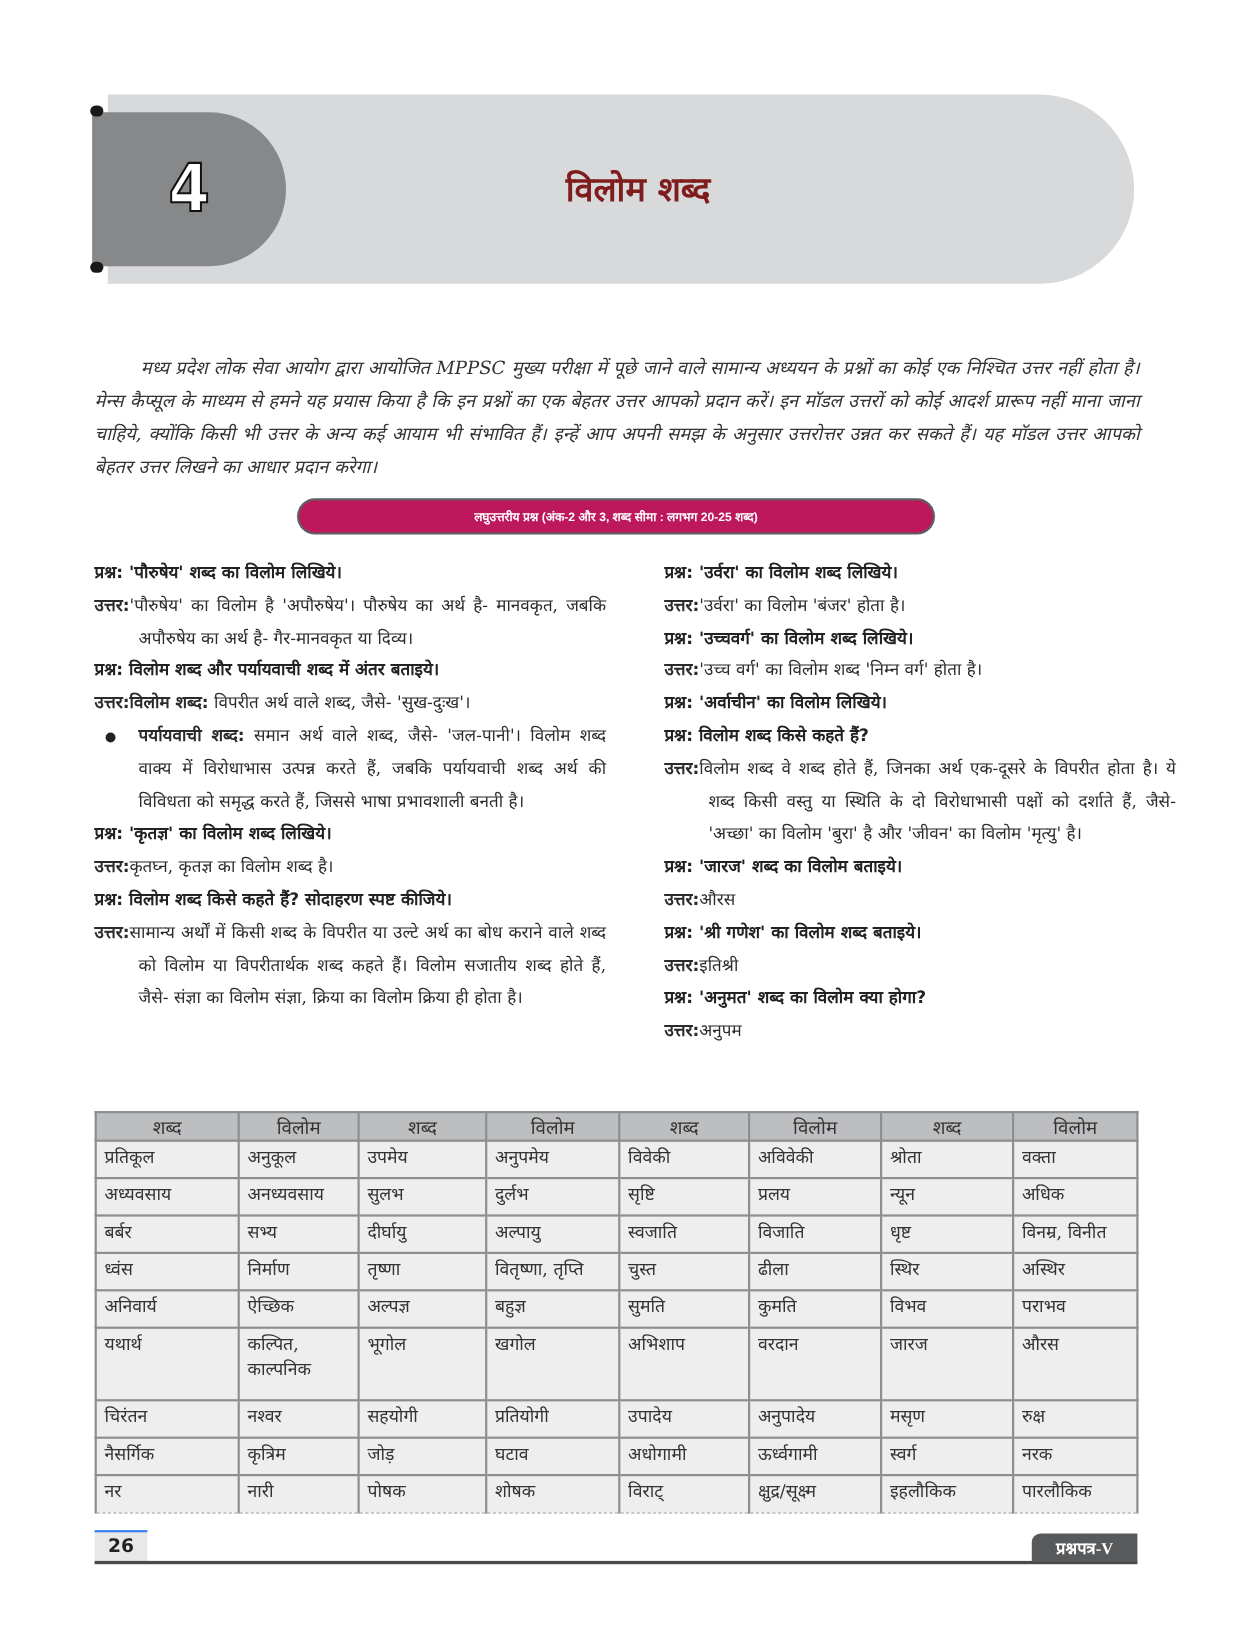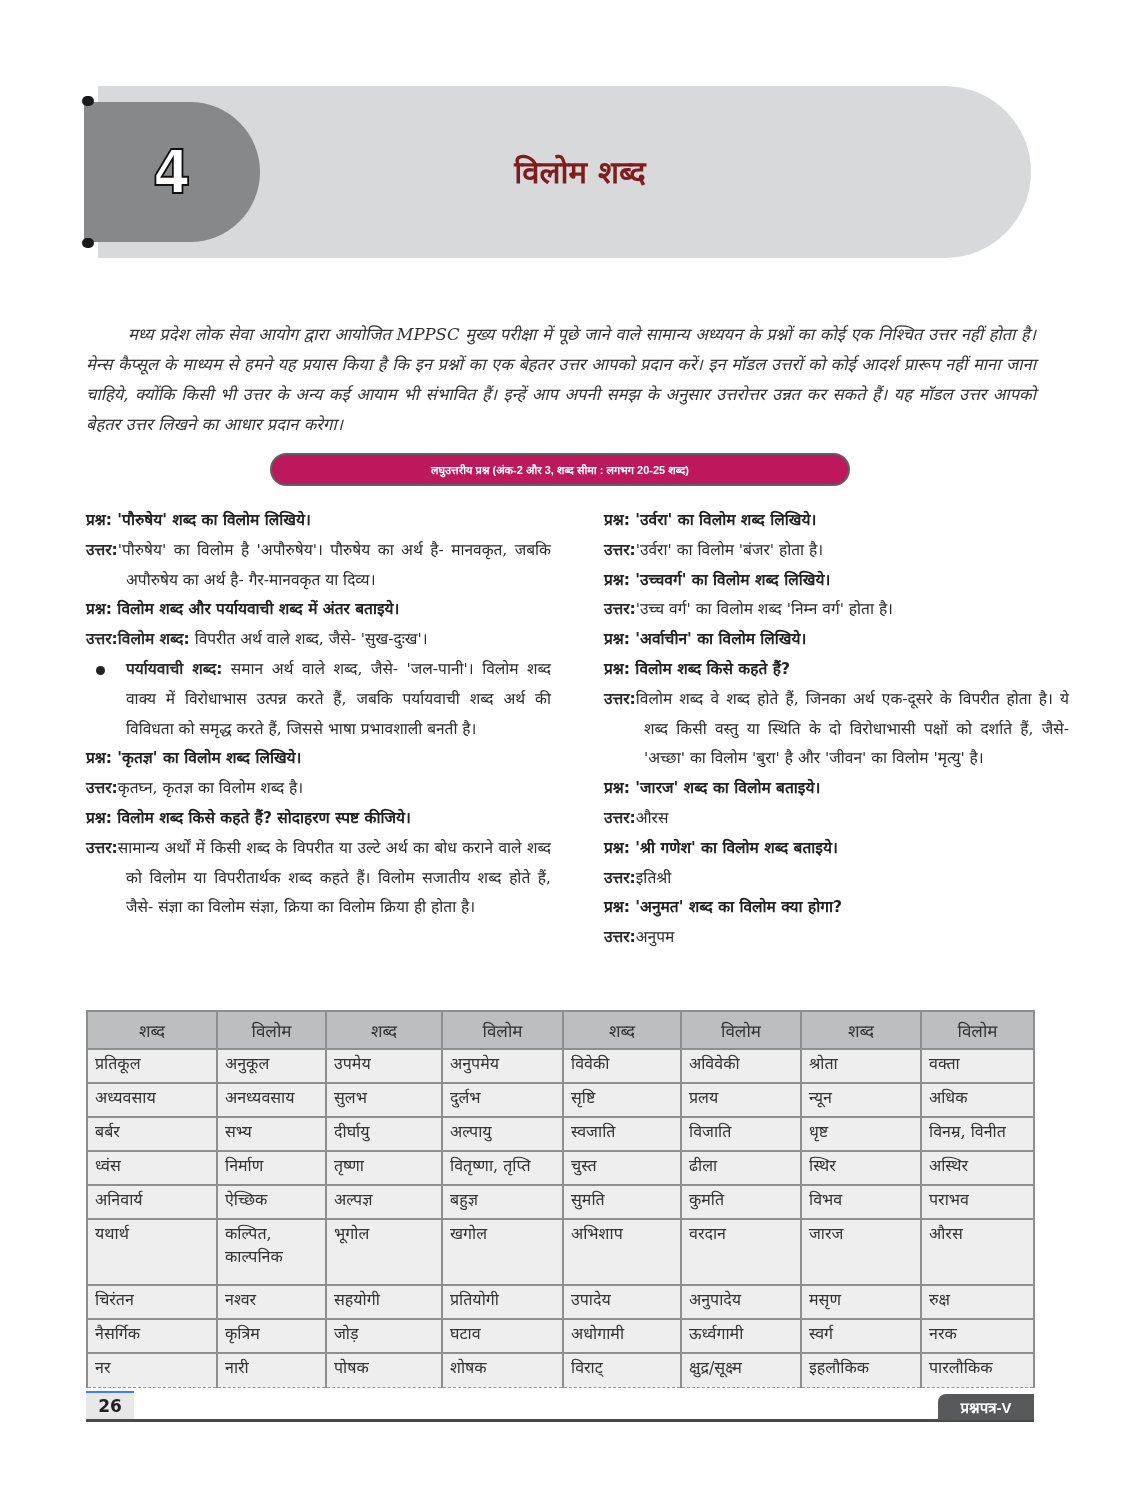--- a/index.html
+++ b/index.html
@@ -29,29 +29,29 @@
   .qa { display: block; }
   .q { font-family: "DejaVu Sans", "Liberation Sans", sans-serif; font-weight: bold; color: #222; font-size: 15.5px; }
   .a { padding-left: 40px; text-indent: -40px; text-align: justify; }
   .lbl { font-family: "DejaVu Sans", "Liberation Sans", sans-serif; font-weight: bold; }
   .b { font-family: "DejaVu Sans", "Liberation Sans", sans-serif; font-weight: bold; }
   .bullet { padding-left: 40px; position: relative; text-align: justify; }
   .bullet .dot { position: absolute; left: 10px; top: 11px; width: 9px; height: 9px; border-radius: 50%; background: #222; }
 
   
   .vtable { position: absolute; left: 86px; top: 1010px; width: 947px; border-collapse: collapse; font-size: 16px; color: #333; table-layout: fixed; }
-  .vtable th { background: #bdbec0; font-weight: normal; height: 38px; border: 2px solid #8d8e90; text-align: center; font-size: 17px; color: #333; }
+  .vtable th { background: #bdbec0; font-weight: normal; height: 26px; border: 2px solid #8d8e90; text-align: center; font-size: 17px; color: #333; }
   .vtable td { background: #eeeeef; border: 2px solid #8d8e90; padding: 2px 7px; height: 34px; vertical-align: top; line-height: 23px; }
   .vtable tr.tall td { height: 66px; }
   .vtable tr.last td { border-bottom: 1px dashed #9a9a9a; }
 
   
   .page-box { position: absolute; left: 86px; top: 1391px; width: 48px; height: 28px; background: #e8e8e8; border-top: 2px solid #3b82f6; font-family: "DejaVu Sans", "Liberation Sans", sans-serif; font-weight: bold; font-size: 17px; display: flex; align-items: center; justify-content: center; color: #222; }
   .footer-rule { position: absolute; left: 86px; top: 1419px; width: 948px; height: 3px; background: #4a4a4a; }
-  .paper-tag { position: absolute; left: 938px; top: 1394px; width: 96px; height: 26px; background: #58595b; border-radius: 8px 0 0 0; color: #fff; font-family: Liberation Sans, sans-serif; font-weight: bold; font-size: 15px; display: flex; align-items: center; justify-content: center; }
+  .paper-tag { position: absolute; left: 938px; top: 1394px; width: 96px; height: 26px; background: #58595b; border-radius: 8px 0 0 0; color: #fff; font-family: Liberation Serif, serif; font-weight: bold; font-size: 15px; display: flex; align-items: center; justify-content: center; }
 </style>
 </head>
 <body>
 
 <div class="banner"></div>
 <div class="tab-edge"></div>
 <div class="chapter-tab">
   <span class="chapter-num">4</span>
 </div>
 <div class="tab-cap top"></div>

